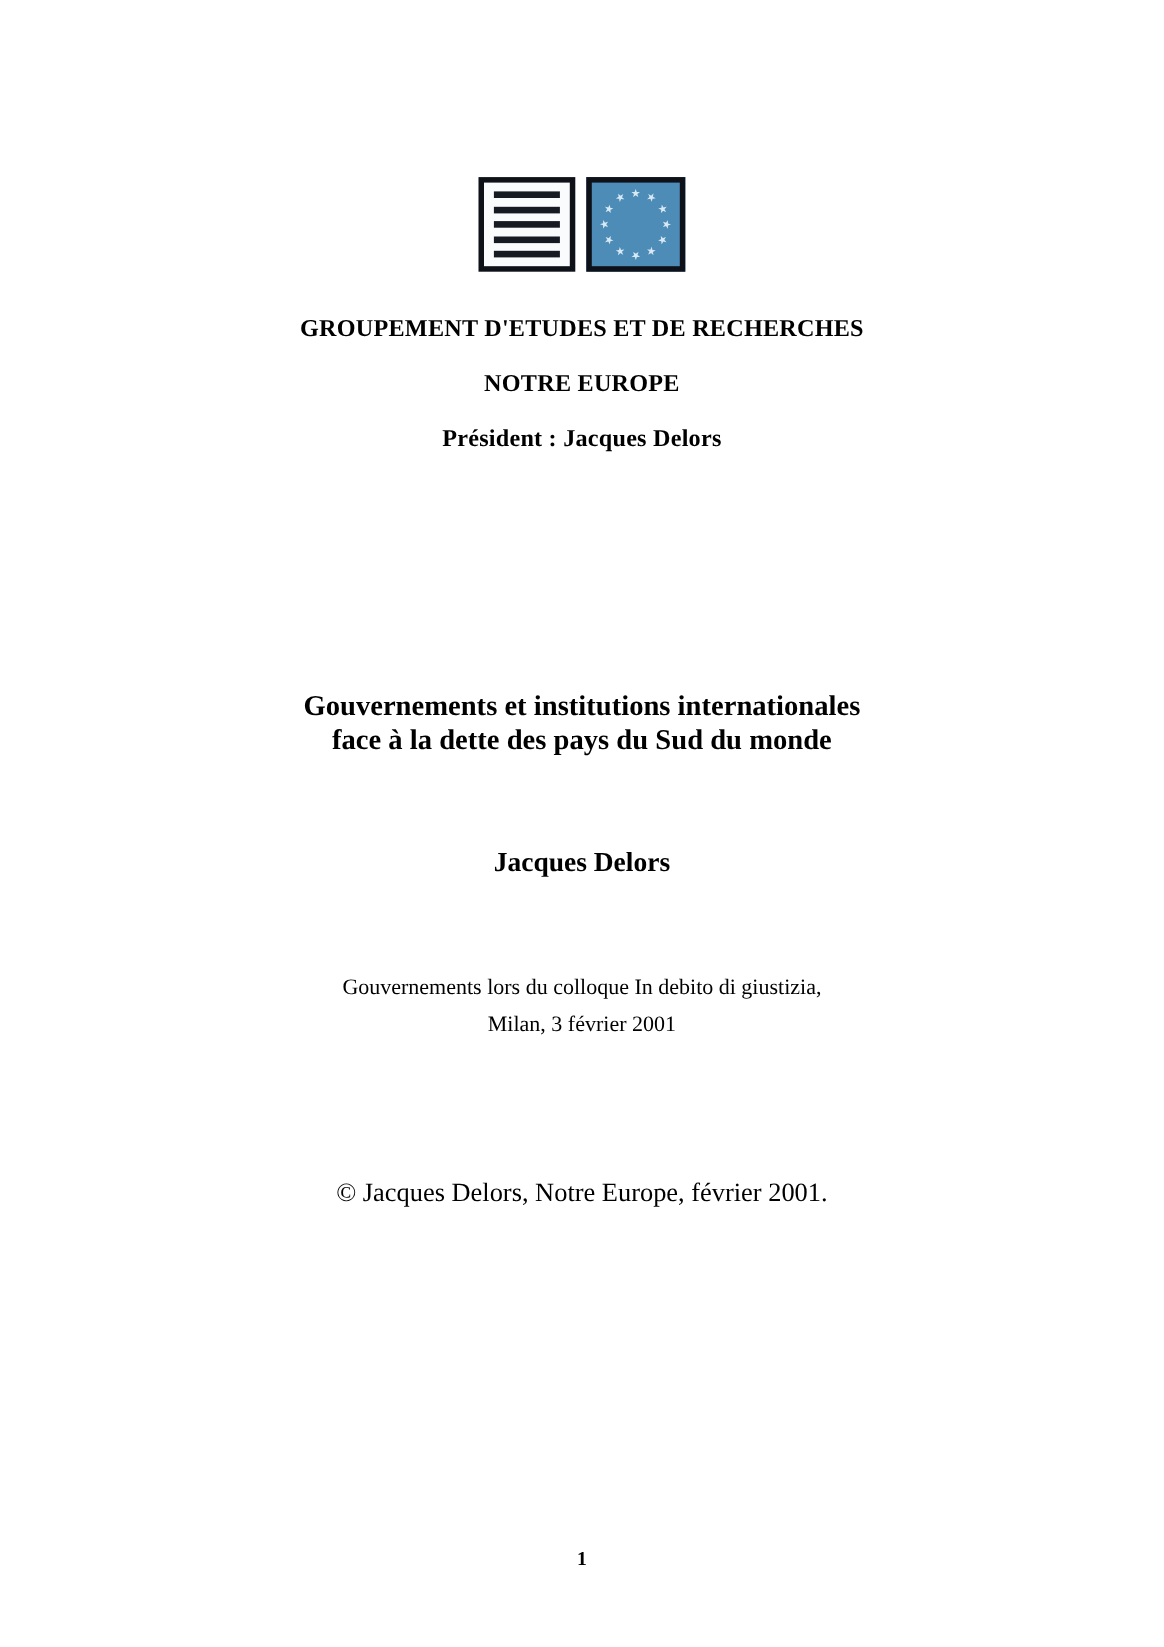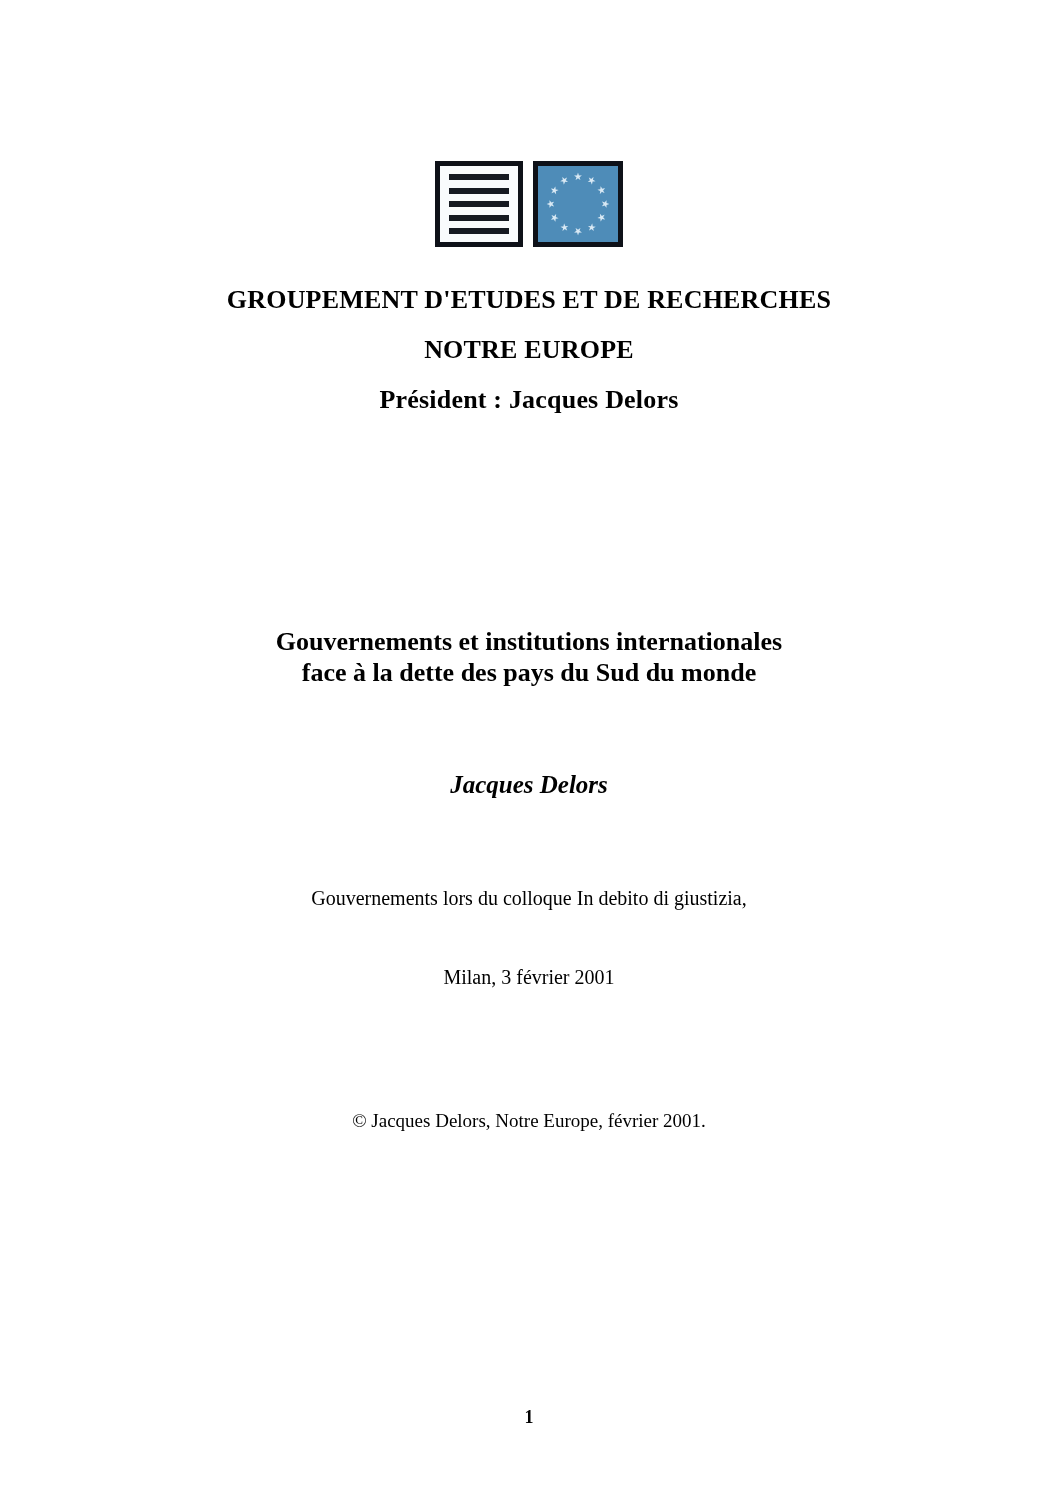--- a/index.html
+++ b/index.html
@@ -58,42 +58,41 @@
   .eu-star {
     position: absolute;
     left: 50%;
     top: 50%;
     font-size: 10px;
     line-height: 10px;
     color: #d9e9f4;
   }
   
   .header-line {
-    font-size: 26px;
+    font-size: 22px;
     font-weight: bold;
     letter-spacing: 0.2px;
   }
   #header-organization { top: 285px; }
   #header-name         { top: 335px; }
   #header-president    { top: 385px; }
   #main-title {
     top: 626px;
     font-size: 26px;
     font-weight: bold;
     line-height: 31px;
   }
   #author-name {
     top: 771px;
     font-size: 25px;
     font-weight: bold;
-    font-style: italic;
   }
   #event-line     { top: 887px;  font-size: 20px; }
-  #event-date     { top: 966px;  font-size: 20px; }
-  #copyright-line { top: 1110px; font-size: 19px; }
+  #event-date     { top: 920px;  font-size: 20px; }
+  #copyright-line { top: 1072px; font-size: 24px; }
   #page-number {
     top: 1407px;
     font-size: 18px;
     font-weight: bold;
   }
   .italic { }
 </style>
 </head>
 <body>
 

